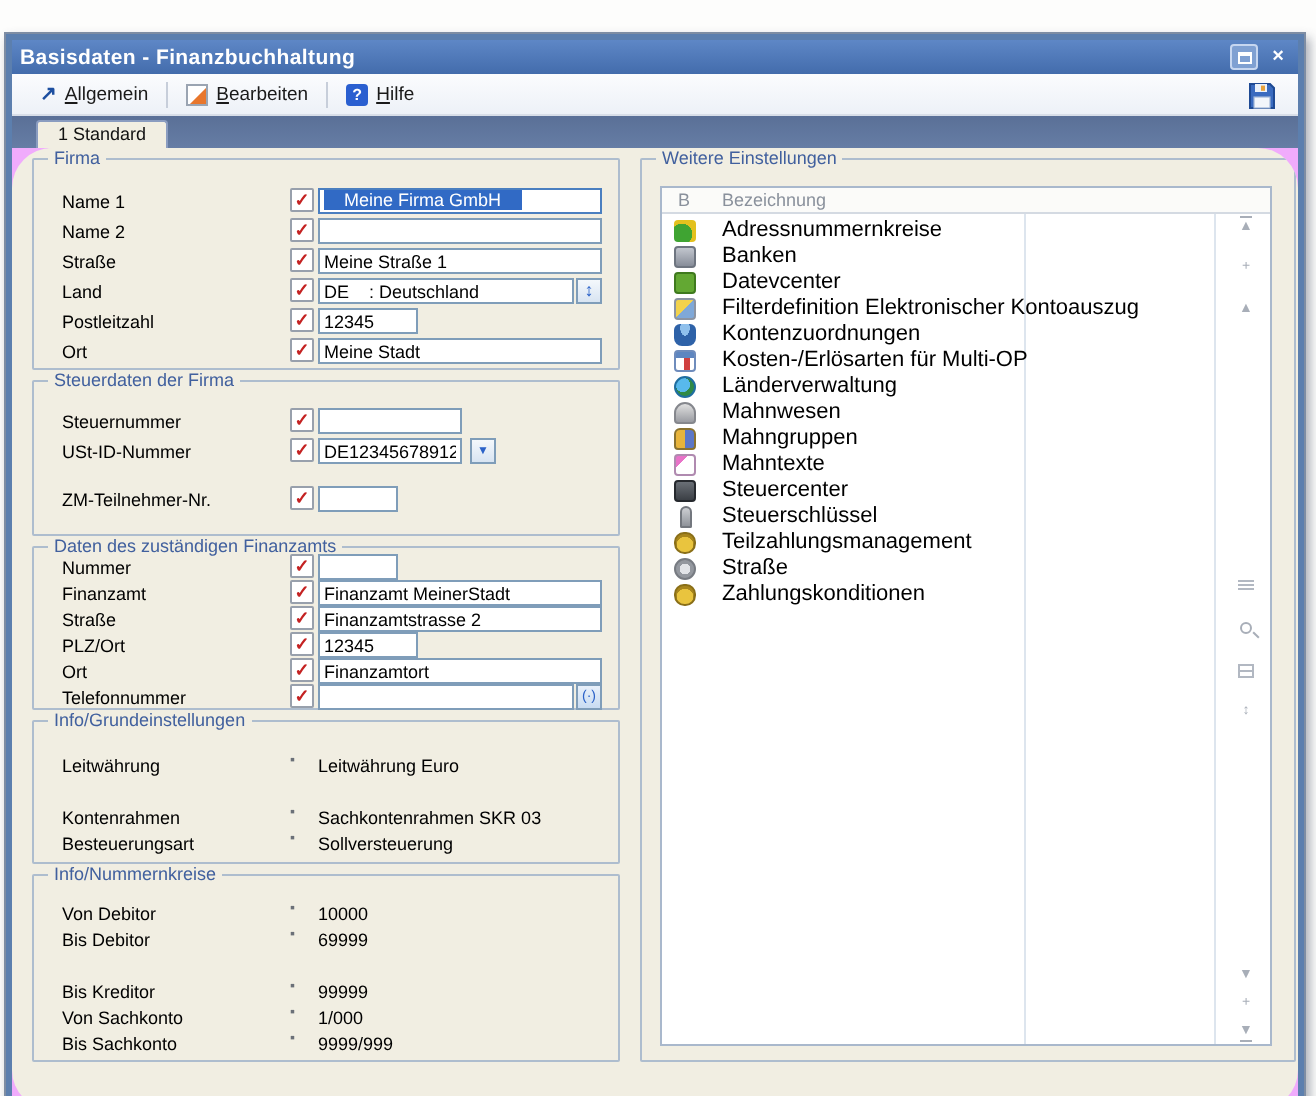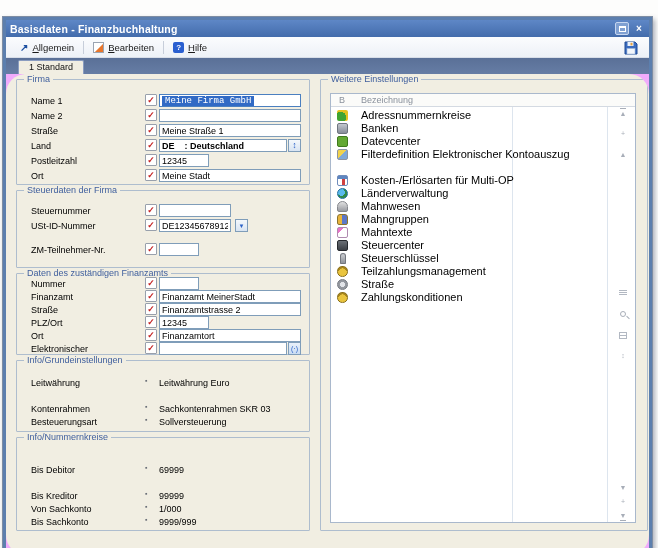--- a/index.html
+++ b/index.html
@@ -46,31 +46,31 @@
             font-size:9px; color:#41609E; white-space:nowrap; }
   .row { position:absolute; left:14px; right:9px; height:13px; }
   .lbl { position:absolute; left:0; top:2px; font-size:9px; color:#000; white-space:nowrap; }
   .req { position:absolute; left:114px; top:0; width:12px; height:12px; background:#fff;
          border:1px solid #98A0AC; border-radius:1px; color:#C42222; font-size:9px; line-height:10px;
          text-align:center; font-weight:bold; }
   .fld { position:absolute; left:128px; top:0; height:13px; border:1px solid #7F9DB9; background:#fff;
          font-size:9px; padding:0 2px; color:#000; font-family:"Liberation Sans", sans-serif; }
   input.fld { outline:none; }
   .fld.focus { border-color:#4A7FC0; }
-  .fld.combo { display:flex; align-items:flex-end; white-space:pre; overflow:hidden;font-weight:bold; }
+  .fld.combo { display:flex; align-items:flex-end; white-space:pre; overflow:hidden; }
   .w-full { width:142px; } .w-med { width:128px; } .w-tax { width:72px; } .w-plz { width:50px; } .w-tiny { width:40px; }
   .side-btn { position:absolute; top:0; width:13px; height:13px; border:1px solid #7F9DB9;
               background:linear-gradient(#F4F8FC,#D8E4F2); font-size:7px; color:#2B62C8; text-align:center;
               line-height:11px; padding:0; }
   .side-btn.at-end { left:257px; }
   .side-btn.at-tax { left:204px; }
   .spin-glyph { font-size:9px; line-height:11px; }
   .bullet { position:absolute; left:114px; top:1px; font-size:7px; color:#6B7078; }
   .val { position:absolute; left:128px; top:2px; font-size:9px; color:#000; white-space:nowrap; }
-  .selacc { background:#316AC5; color:#fff; padding:0 3px;font-family:Liberation Mono, monospace; }
+  .selacc { background:#316AC5; color:#fff; padding:0 10px; }
 
   
   .list { position:absolute; left:9px; top:13px; width:306px; height:430px; background:#fff;
           border:1px solid #A9B8CC; }
   .vline { position:absolute; top:0; bottom:0; width:1px; background:#DDE5EE; }
   .lhead { position:absolute; left:0; right:0; top:0; height:13px; background:#FBFBF9;
            border-bottom:1px solid #D4DAE2; }
   .lhead span { position:absolute; top:1px; font-size:9px; color:#8A919C; }
   .lrow { position:absolute; left:0; right:31px; height:12px; display:flex; align-items:center; }
   .lrow .ltxt { font-size:11px; color:#000; margin-left:30px; white-space:nowrap; }
@@ -227,21 +227,21 @@
         <span class="lbl">PLZ/Ort</span>
         <span class="req">✓</span>
         <input class="fld w-plz" value="12345" style="">
       </div>
       <div class="row" style="top:55px;">
         <span class="lbl">Ort</span>
         <span class="req">✓</span>
         <input class="fld w-full" value="Finanzamtort" style="">
       </div>
       <div class="row" style="top:68px;">
-        <span class="lbl">Elektronischer</span>
+        <span class="lbl">Telefonnummer</span>
         <span class="req">✓</span>
         <input class="fld w-med" value="" style="">
         <button class="side-btn at-end" style="background:linear-gradient(#E8F0FA,#C9DCF2);"><span>(·)</span></button>
       </div>
     </div>
 
     <div class="group" style="left:10px;top:286px;width:294px;height:72px;">
       <span class="gtitle">Info/Grundeinstellungen</span>
       <div class="row" style="top:15px;">
         <span class="lbl">Leitwährung</span>
@@ -255,20 +255,25 @@
       </div>
       <div class="row" style="top:54px;">
         <span class="lbl">Besteuerungsart</span>
         <span class="bullet">▪</span>
         <span class="val">Sollversteuerung</span>
       </div>
     </div>
 
     <div class="group" style="left:10px;top:363px;width:294px;height:94px;">
       <span class="gtitle">Info/Nummernkreise</span>
+      <div class="row" style="top:12px;">
+        <span class="lbl">Von Debitor</span>
+        <span class="bullet">▪</span>
+        <span class="val">10000</span>
+      </div>
       <div class="row" style="top:25px;">
         <span class="lbl">Bis Debitor</span>
         <span class="bullet">▪</span>
         <span class="val">69999</span>
       </div>
       <div class="row" style="top:51px;">
         <span class="lbl">Bis Kreditor</span>
         <span class="bullet">▪</span>
         <span class="val">99999</span>
       </div>
@@ -303,20 +308,24 @@
               <span class="ltxt">Banken</span>
             </div>
         <div class="lrow" style="top:41px;">
               <span class="ic i3"></span>
               <span class="ltxt">Datevcenter</span>
             </div>
         <div class="lrow" style="top:54px;">
               <span class="ic i4"></span>
               <span class="ltxt">Filterdefinition Elektronischer Kontoauszug</span>
             </div>
+        <div class="lrow" style="top:67px;">
+              <span class="ic i5"></span>
+              <span class="ltxt">Kontenzuordnungen</span>
+            </div>
         <div class="lrow" style="top:80px;">
               <span class="ic i6"></span>
               <span class="ltxt">Kosten-/Erlösarten für Multi-OP</span>
             </div>
         <div class="lrow" style="top:93px;">
               <span class="ic i7"></span>
               <span class="ltxt">Länderverwaltung</span>
             </div>
         <div class="lrow" style="top:106px;">
               <span class="ic i8"></span>

